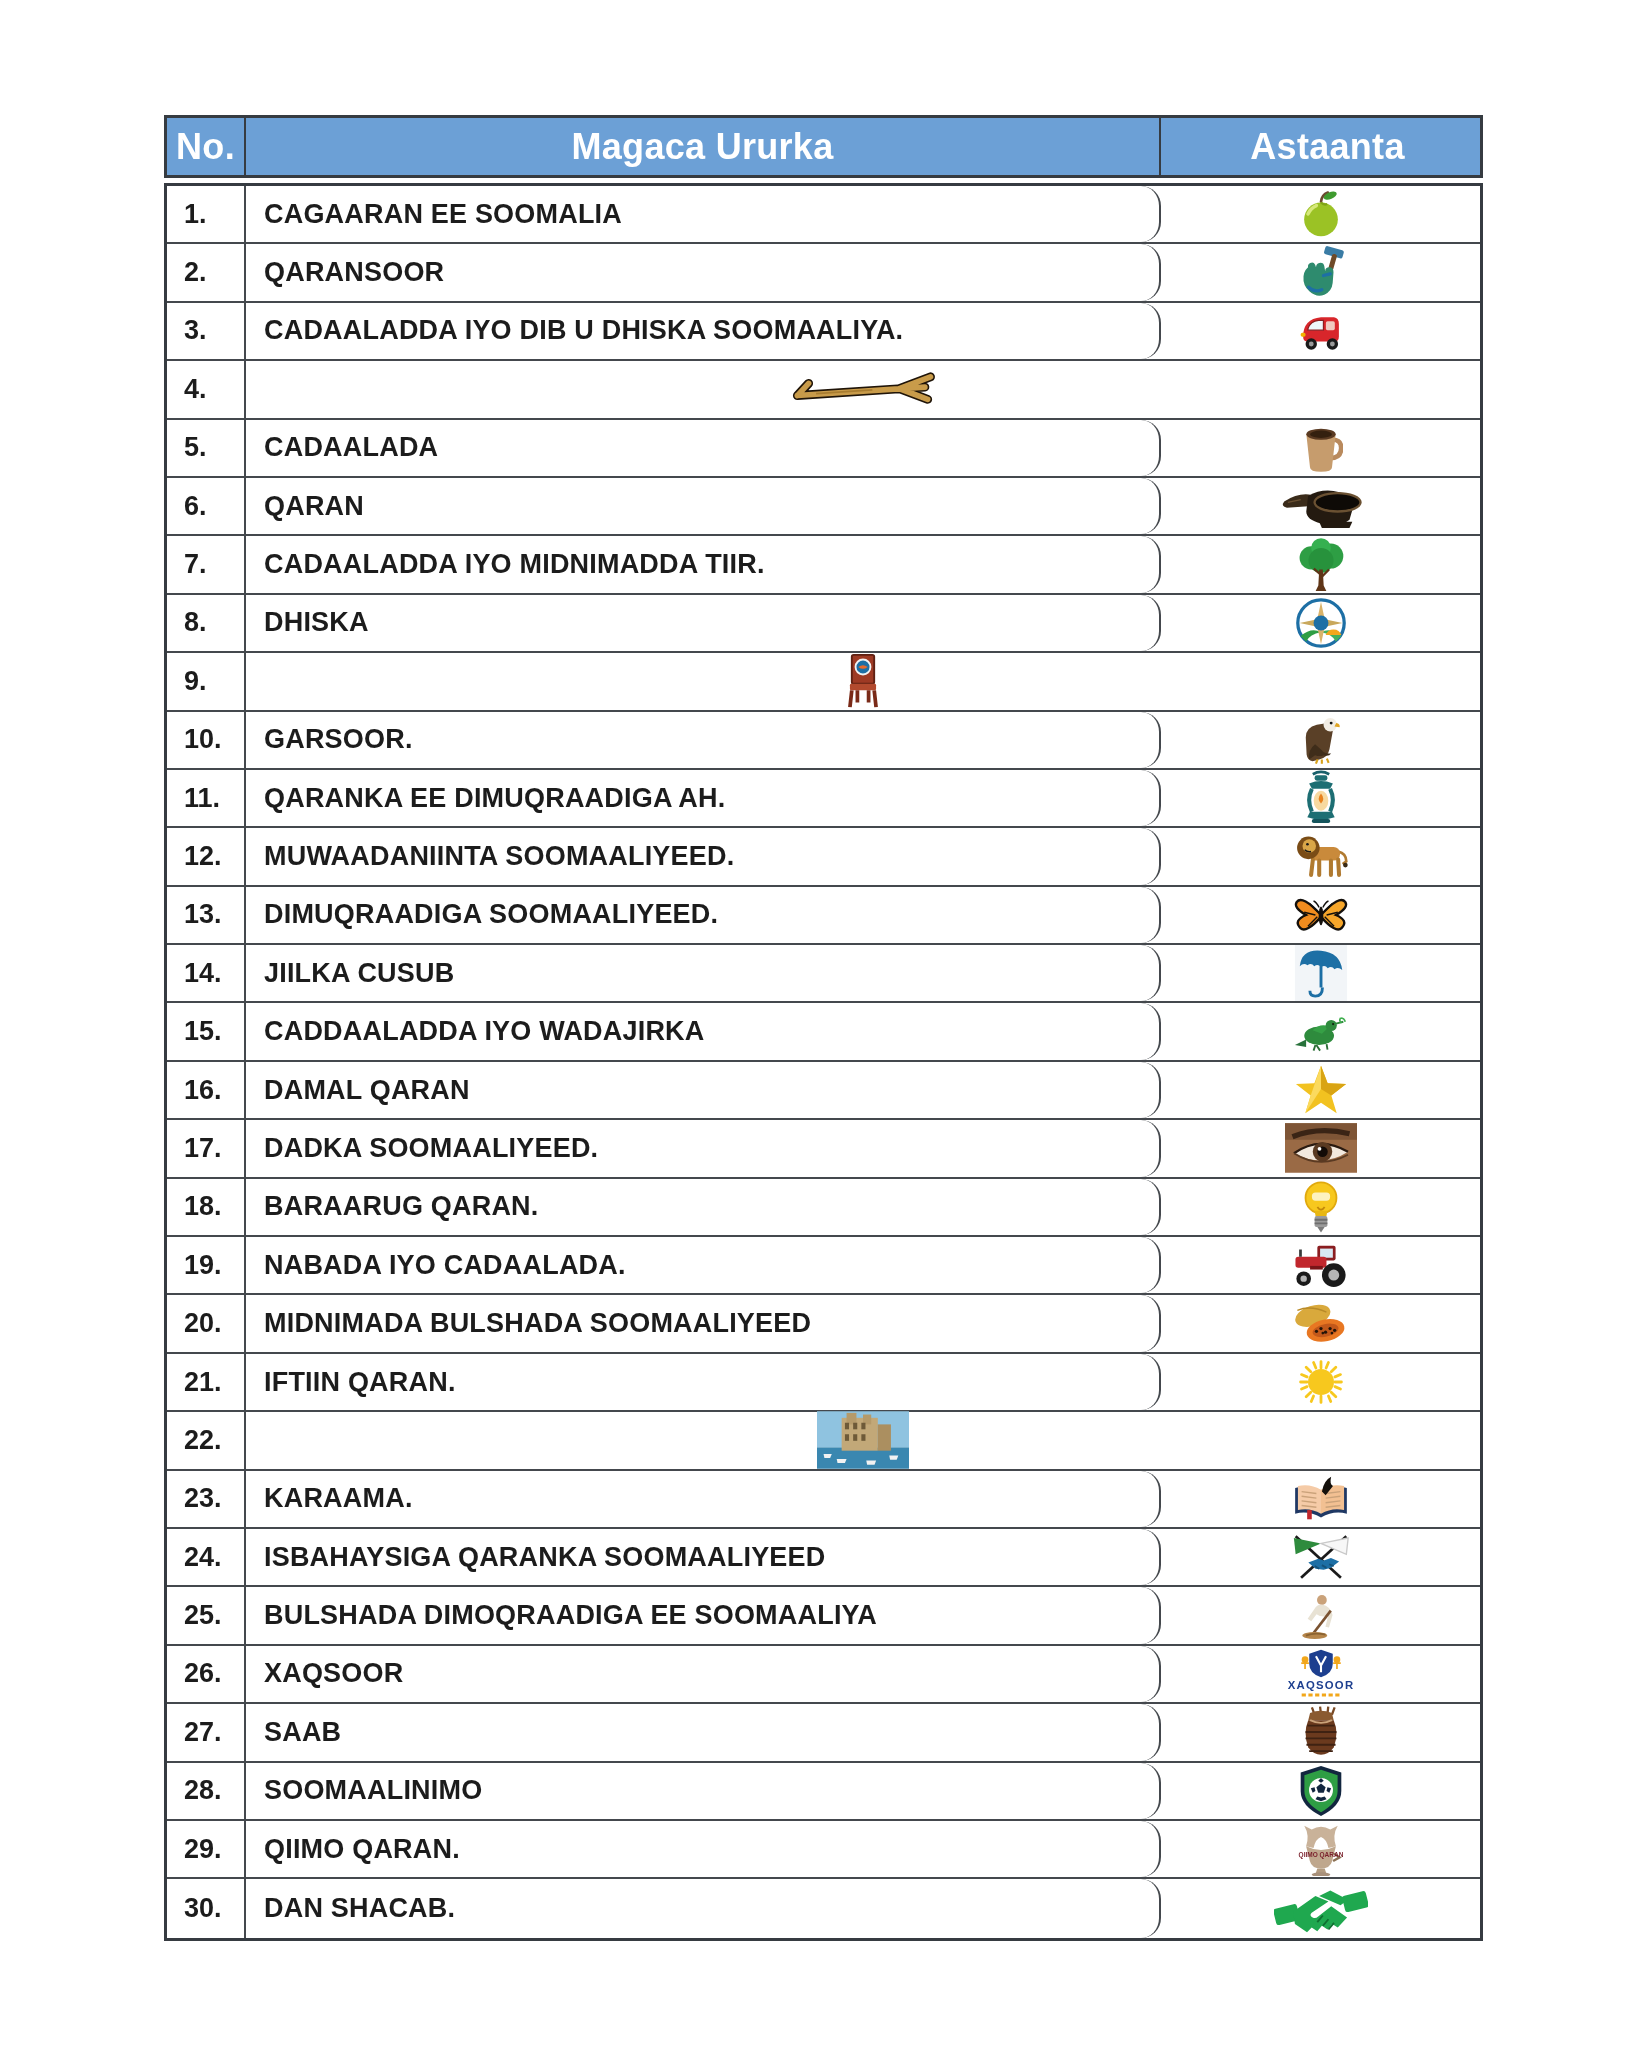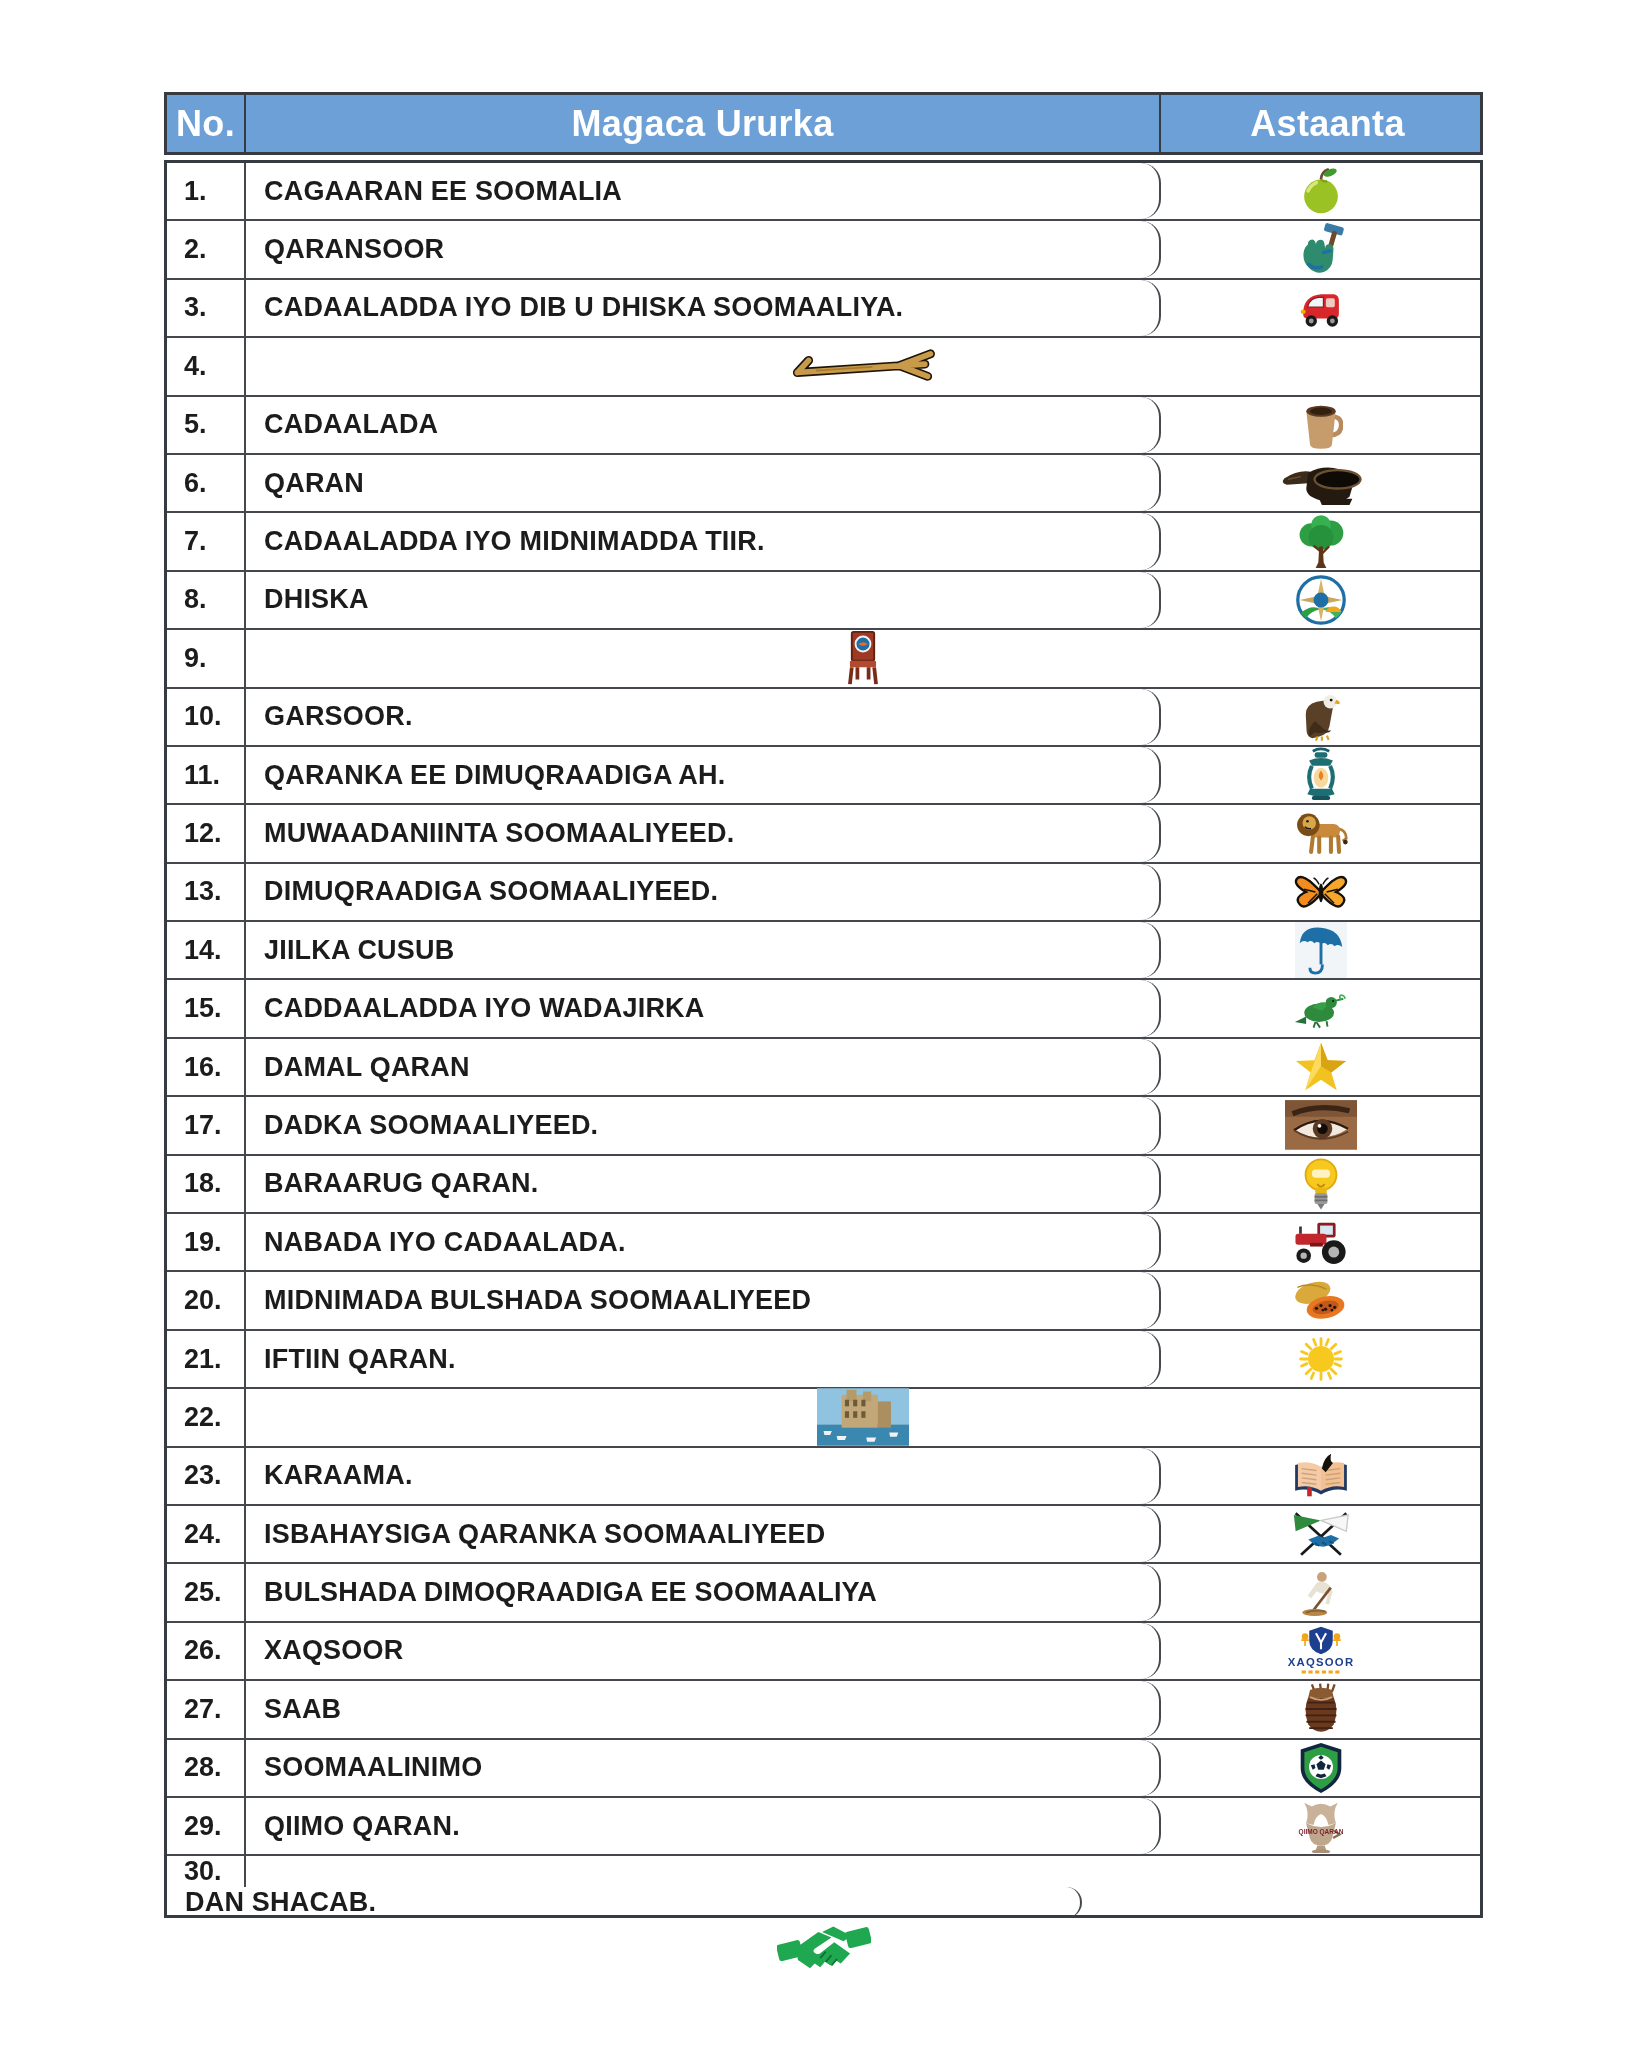--- a/index.html
+++ b/index.html
@@ -3,21 +3,21 @@
 <meta charset="utf-8">
 <style>
   html,body{margin:0;padding:0;background:#ffffff;}
   .page{
     position:relative;
     width:1638px;height:2048px;
     background:var(--page-bg,#ffffff);
     font-family:"Liberation Sans",sans-serif;
     overflow:hidden;
   }
-  .party-table{position:absolute;left:164px;top:92px;width:1319px;}
+  .party-table{position:absolute;left:164px;top:115px;width:1319px;}
   .thead{
     display:flex;height:63px;
     background:var(--header-bg,#6CA0D6);
     border:3px solid var(--border-dark,#363b41);
     box-sizing:border-box;
   }
   .th{
     color:var(--header-text,#ffffff);
     font-weight:bold;font-size:36px;letter-spacing:.3px;
     display:flex;align-items:center;justify-content:center;
@@ -29,21 +29,21 @@
   .tbody{
     margin-top:5px;
     border:3px solid var(--border-dark,#363b41);
     box-sizing:border-box;
     background:#fff;
   }
   .tr{
     display:flex;height:58.4px;box-sizing:border-box;
     border-bottom:2px solid var(--row-line,#44484d);
   }
-  .tr:last-child{border-bottom:none;flex-direction:column;}
+  .tr:last-child{border-bottom:none;}
   .td{box-sizing:border-box;display:flex;align-items:center;overflow:visible;}
   .td-no{
     width:79px;border-right:2px solid var(--row-line,#44484d);
     padding-left:17px;
     font-weight:bold;font-size:27px;color:var(--text,#1c1c1c);
   }
   .td-name{
     width:915px;border-right:2px solid var(--row-line,#44484d);
     padding-left:18px;
     font-weight:bold;font-size:27px;color:var(--text,#1c1c1c);

